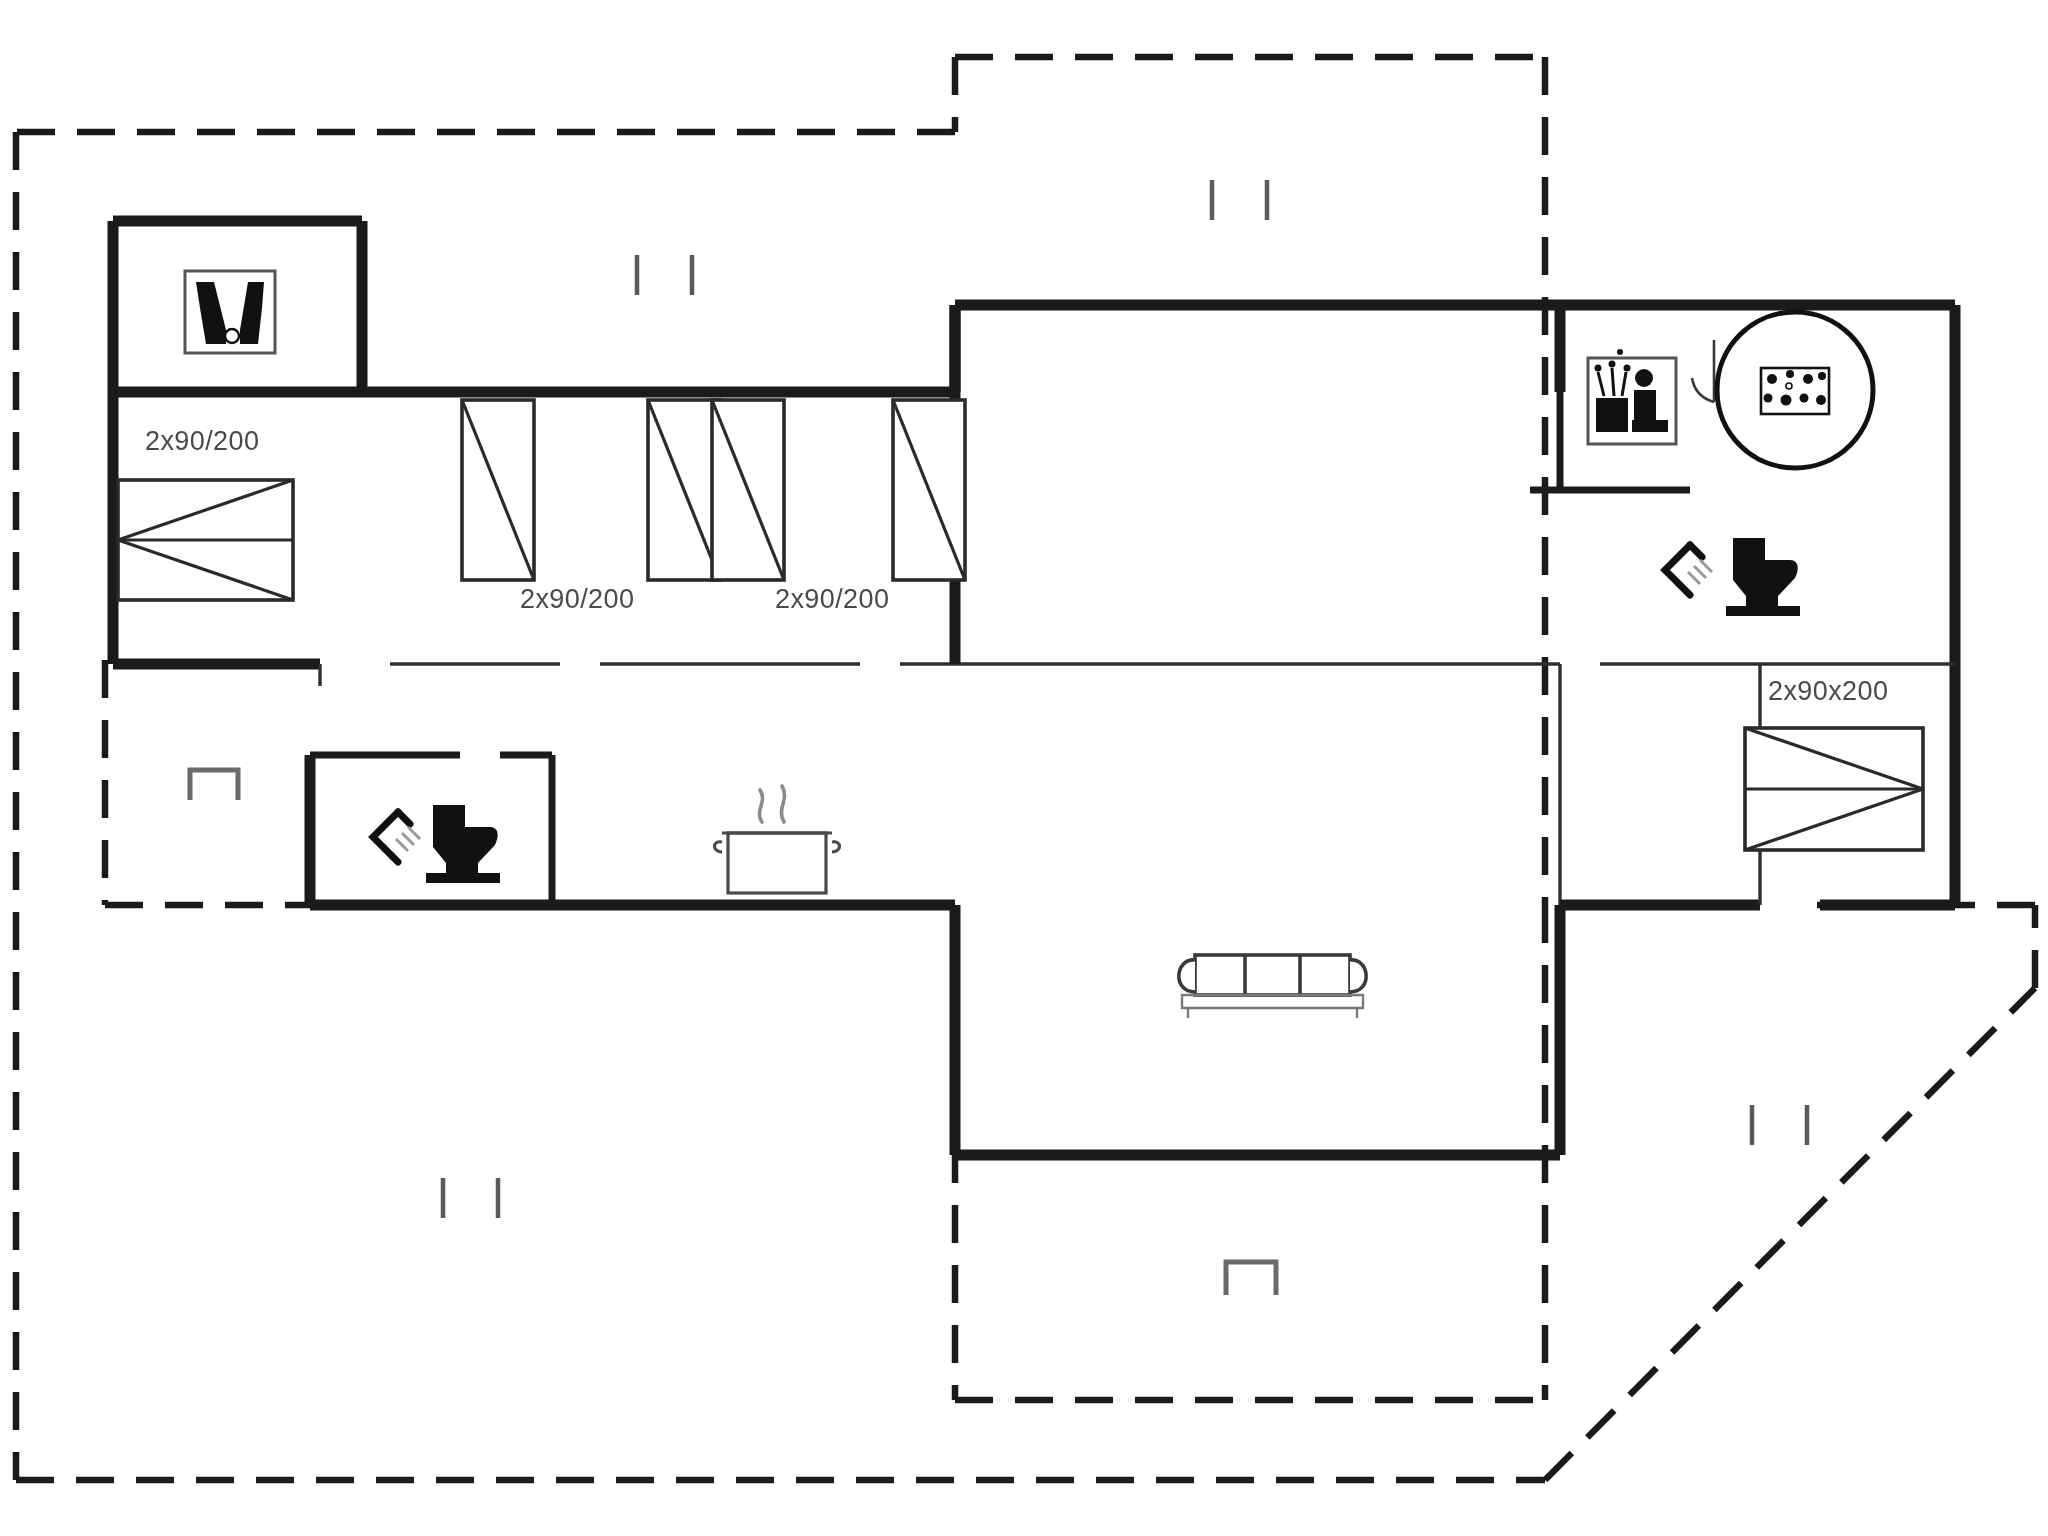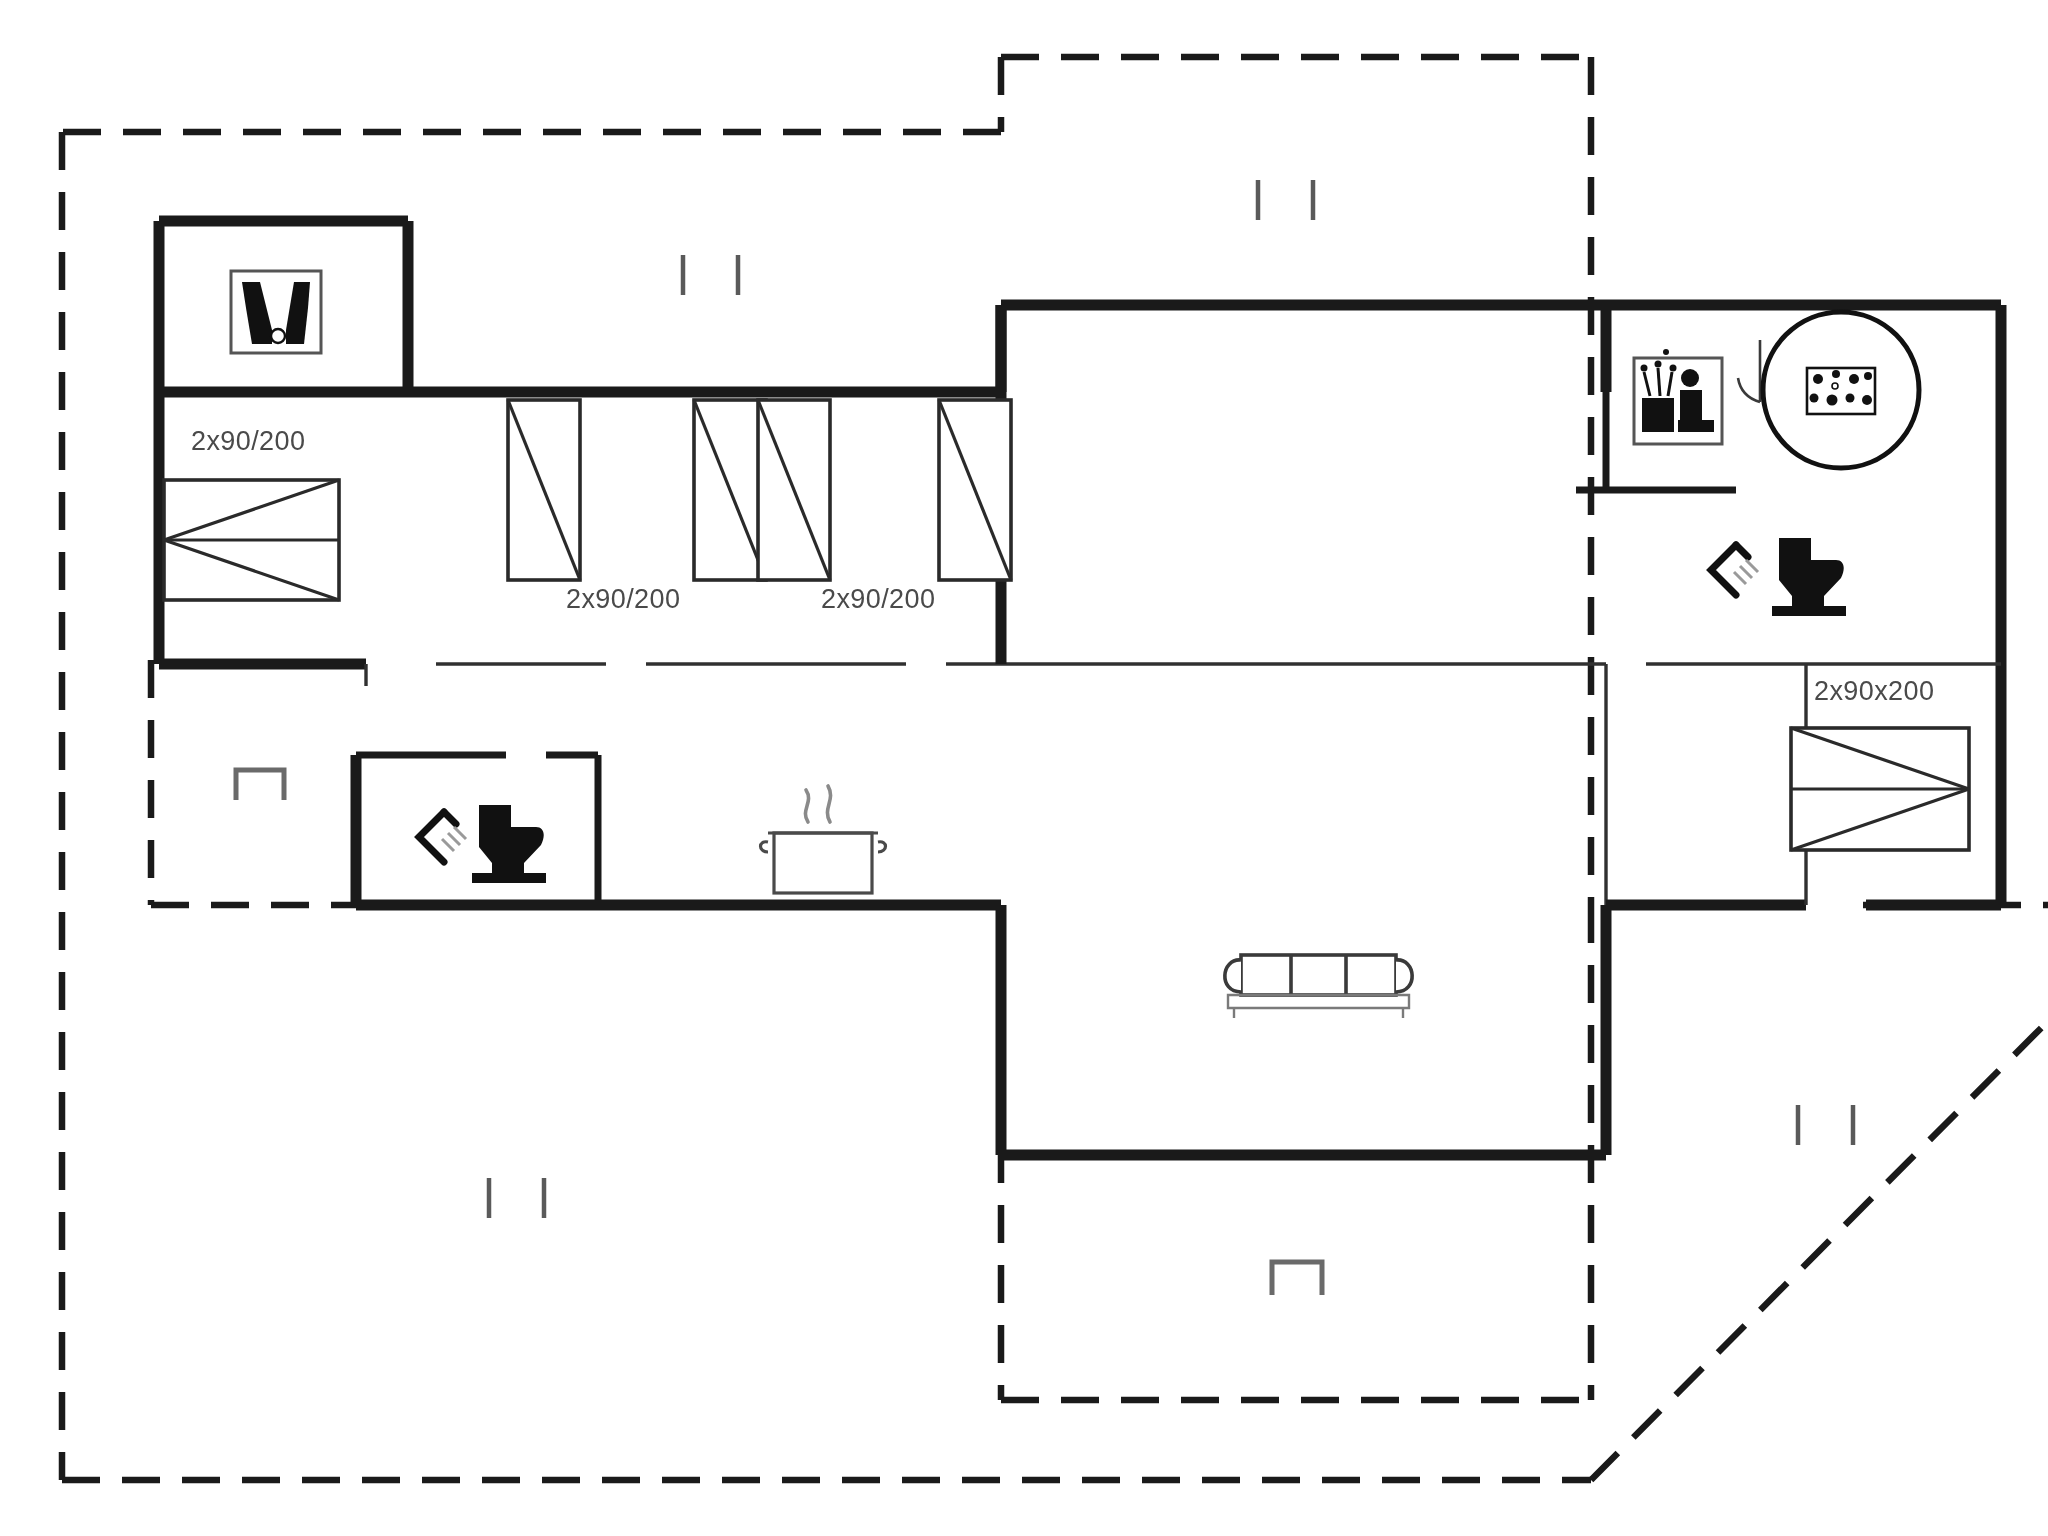--- a/index.html
+++ b/index.html
@@ -12,21 +12,20 @@
     width: 2048px;
     height: 1536px;
     font-family: "Liberation Sans", sans-serif;
     overflow: hidden;
   }
   #plan-root {
     position: relative;
     width: 1985px;
     height: 1536px;
     background: #ffffff;
-    padding-left: 46px;
   }
   svg#floorplan {
     display: block;
     width: 2048px;
     height: 1536px;
   }
   .wall-thick {
     stroke: #1a1a1a;
     stroke-width: 11;
     fill: none;

